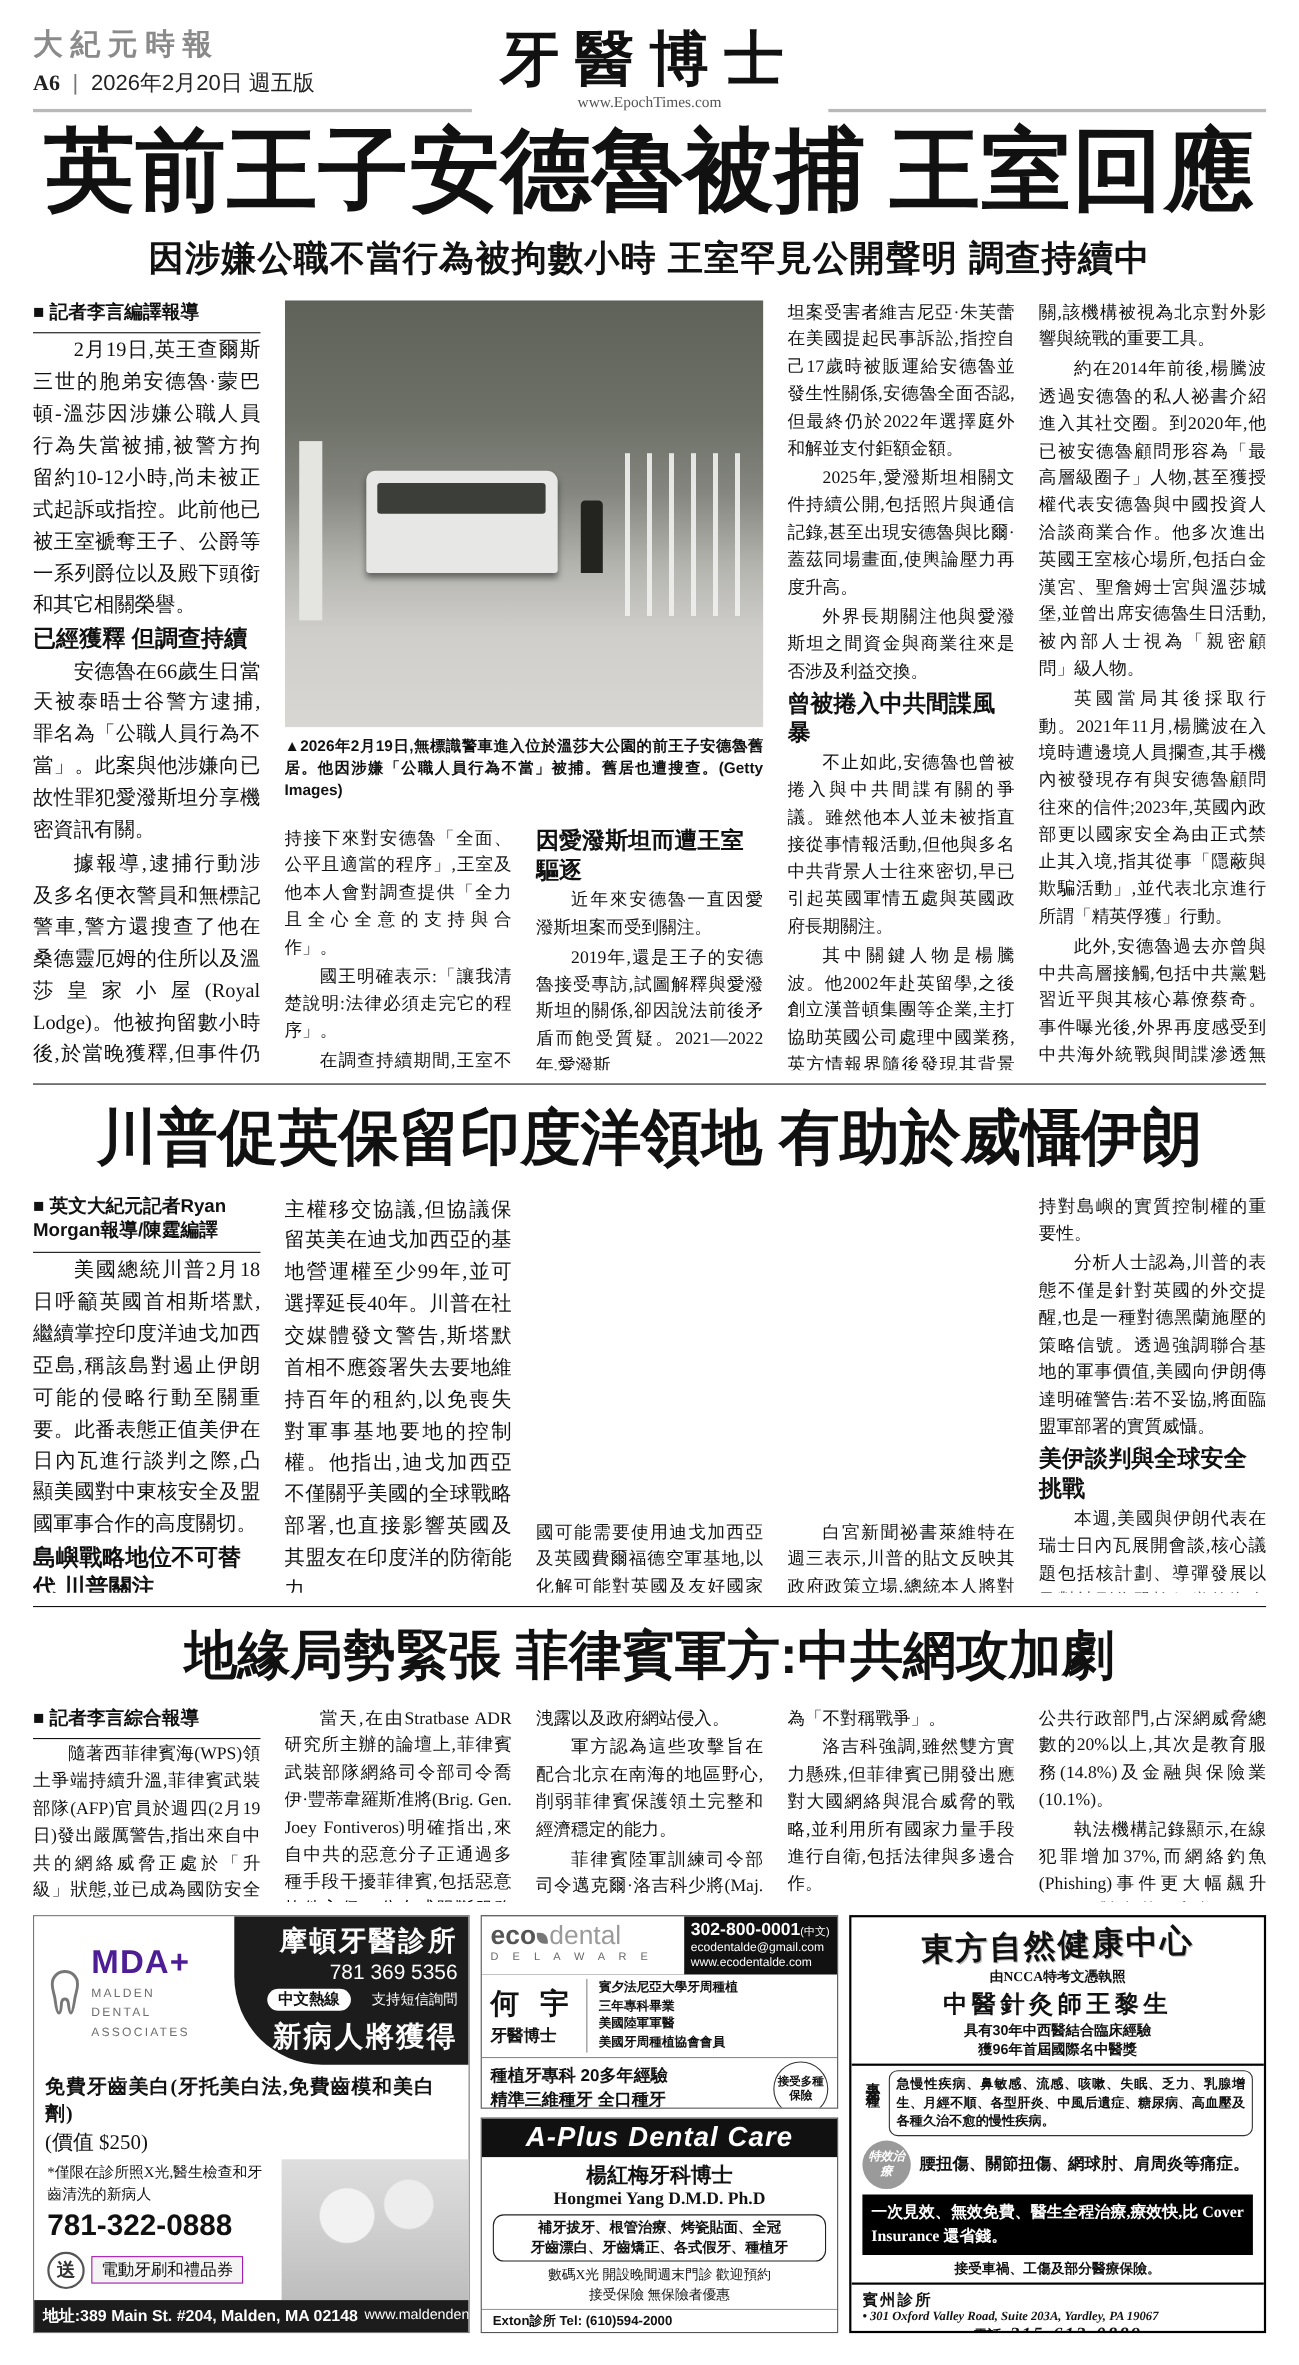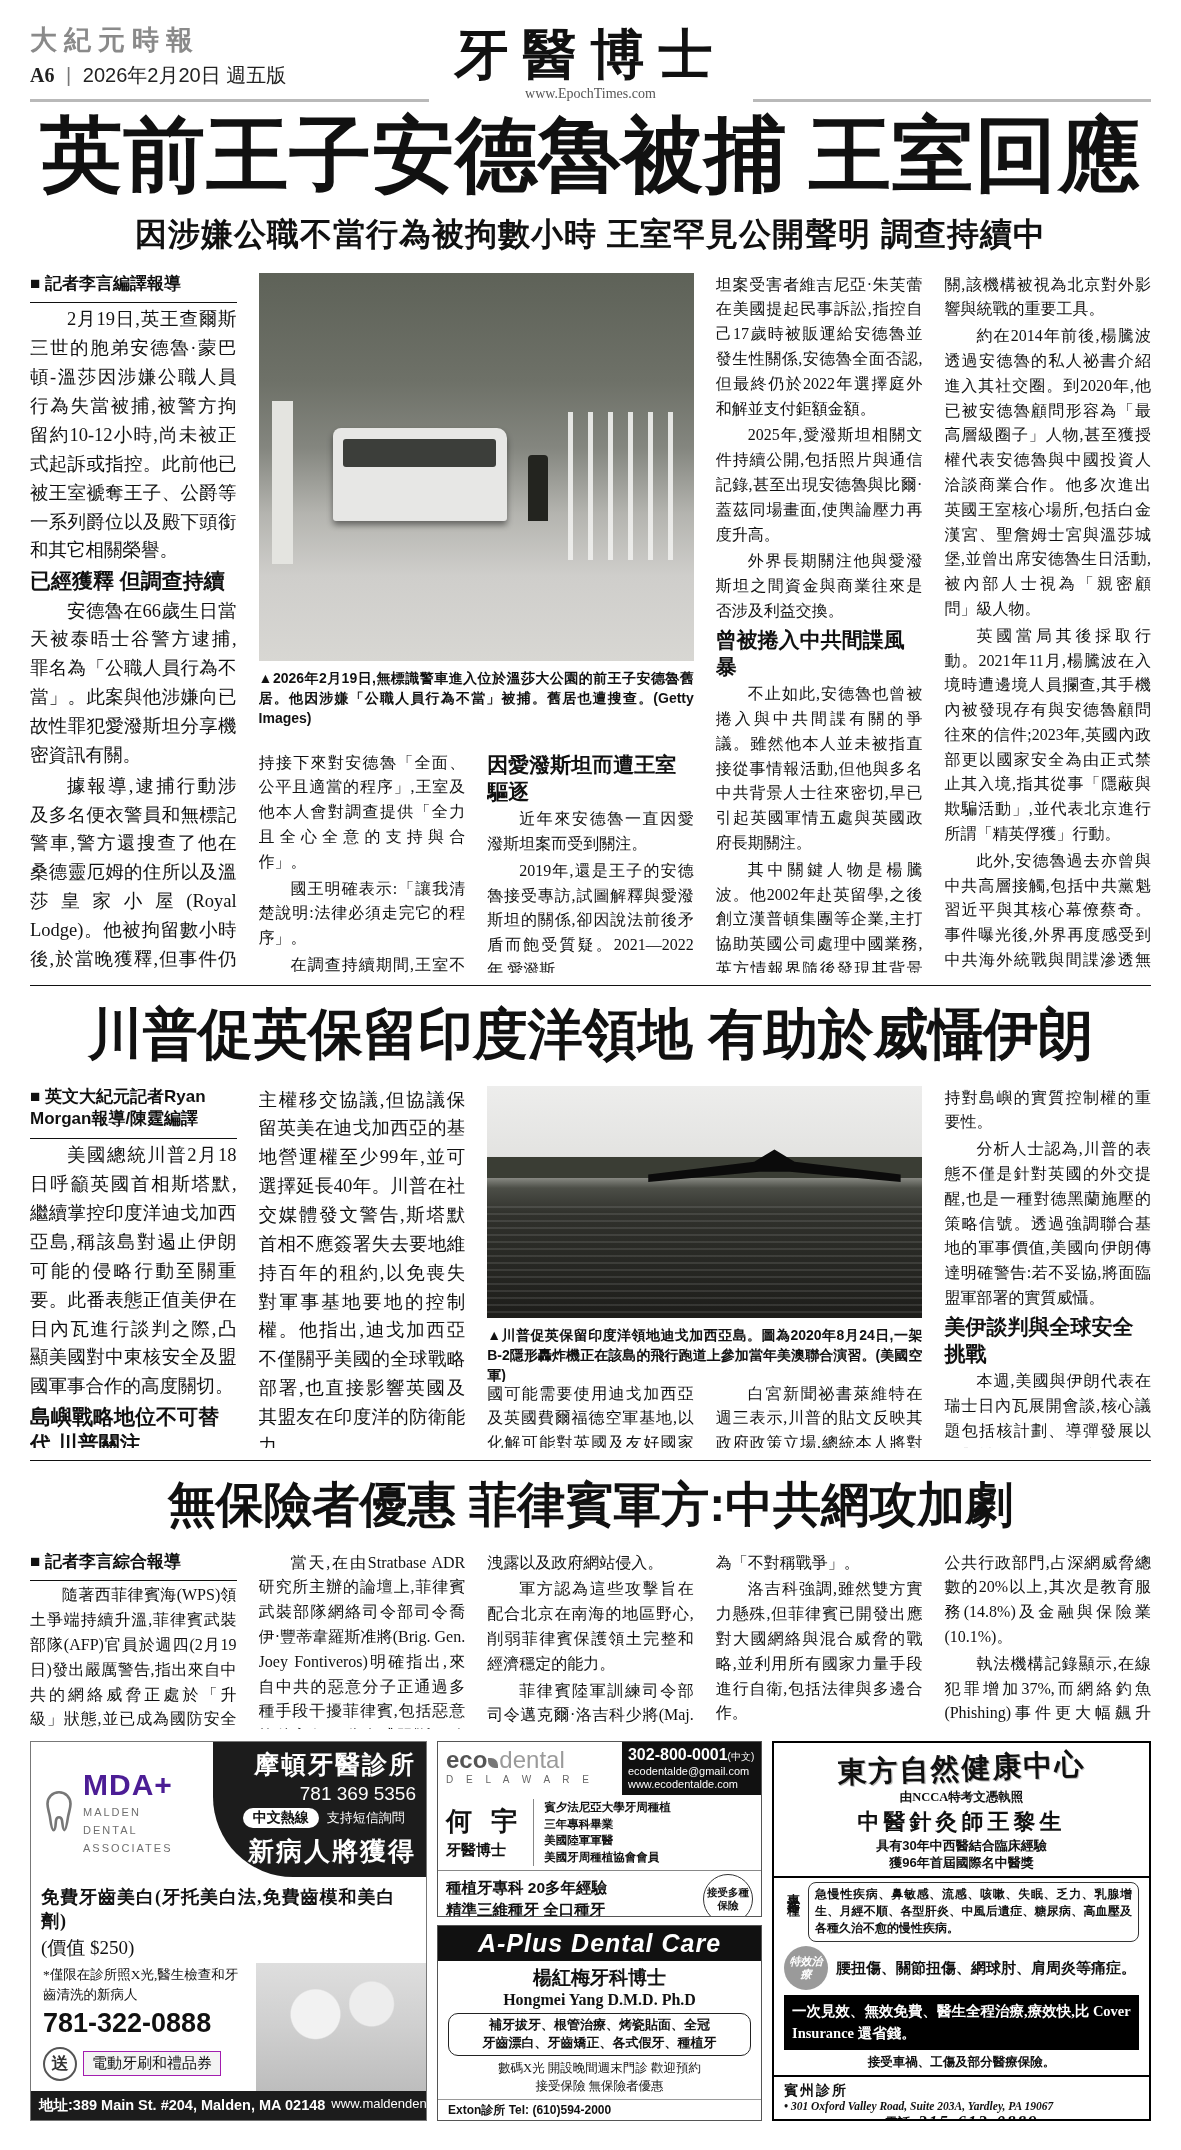--- a/index.html
+++ b/index.html
@@ -80,21 +80,21 @@
         font-family:"Liberation Sans","DejaVu Sans",sans-serif;}
   .md-top{display:flex;}
   .md-logo-area{width:43%;padding:8px 4px 2px 8px;display:flex;align-items:center;gap:4px;}
   .tooth-icon{width:40px;height:46px;flex:0 0 auto;}
   .md-logo-text .mda{font-size:30px;font-weight:bold;color:#4c1d95;letter-spacing:1px;}
   .md-names{font-size:11px;color:#6f6f6f;letter-spacing:2px;line-height:1.25;}
   .md-right{flex:1;background:#1c1c1c;color:#fff;border-radius:0 0 0 80px;
         padding:6px 10px 8px 30px;text-align:right;}
   .md-title{font-size:25px;font-weight:900;letter-spacing:2px;}
   .md-phone-top{font-size:19px;margin-top:2px;}
-  .md-hotline-row{display:flex;justify-content:flex-start;align-items:center;gap:8px;margin-top:3px;}
+  .md-hotline-row{display:flex;justify-content:space-between;align-items:center;gap:8px;margin-top:3px;}
   .pill{background:#fff;color:#111;border-radius:12px;padding:1px 10px;font-size:14px;font-weight:bold;}
   .sms{font-size:13px;}
   .md-offer-intro{font-size:26px;font-weight:900;margin-top:6px;letter-spacing:2px;}
   .md-offer{font-family:"Liberation Serif",serif;font-weight:bold;font-size:18px;
         padding:8px 10px 0 10px;letter-spacing:1px;}
   .md-value{font-family:"Liberation Serif",serif;font-size:19px;padding:2px 10px;}
   .md-body{display:flex;flex:1;}
   .md-left{width:52%;padding:2px 6px 4px 12px;display:flex;flex-direction:column;}
   .md-note{font-family:"Liberation Serif",serif;font-size:13.5px;line-height:1.5;}
   .md-phone{font-size:27px;font-weight:900;margin-top:auto;}
@@ -253,46 +253,38 @@
       <div class="col col-lg" style="grid-column:1;grid-row:1 / span 2;">
         <p class="byline">■ 英文大紀元記者Ryan Morgan報導/陳霆編譯</p>
         <p>美國總統川普2月18日呼籲英國首相斯塔默,繼續掌控印度洋迪戈加西亞島,稱該島對遏止伊朗可能的侵略行動至關重要。此番表態正值美伊在日內瓦進行談判之際,凸顯美國對中東核安全及盟國軍事合作的高度關切。</p>
         <p class="subh">島嶼戰略地位不可替代 川普關注</p>
 
       </div>
       <div class="col col-lg" style="grid-column:2;grid-row:1 / span 2;">
         <p class="cont">主權移交協議,但協議保留英美在迪戈加西亞的基地營運權至少99年,並可選擇延長40年。川普在社交媒體發文警告,斯塔默首相不應簽署失去要地維持百年的租約,以免喪失對軍事基地要地的控制權。他指出,迪戈加西亞不僅關乎美國的全球戰略部署,也直接影響英國及其盟友在印度洋的防衛能力。</p>
 
       </div>
-      <div class="photo-block span34" style="grid-row:1;">
-        <div class="photo2">
-          <div class="trees"></div>
-          <div class="b2"></div>
-          <div class="water"></div>
-        </div>
-        <div class="caption">▲川普促英保留印度洋領地迪戈加西亞島。圖為2020年8月24日,一架B-2隱形轟炸機正在該島的飛行跑道上參加當年美澳聯合演習。(美國空軍)</div>
-      </div>
       <div class="col" style="grid-column:3;grid-row:2;">
         <p class="cont">國可能需要使用迪戈加西亞及英國費爾福德空軍基地,以化解可能對英國及友好國家的攻擊威脅。他的評論首次將迪戈加西亞與美國對伊朗談判直接掛鉤,明確展示了美國總統對核武與地緣政治威脅的硬線立場。</p>
       </div>
       <div class="col" style="grid-column:4;grid-row:2;">
         <p>白宮新聞祕書萊維特在週三表示,川普的貼文反映其政府政策立場,總統本人將對此事作最終裁定。她指出,這一立場與美國國務院此前表態一致,美方「支持英國決定推進與毛里求斯達成的協議」,但川普進一步強調維</p>
       </div>
       <div class="col" style="grid-column:5;grid-row:1 / span 2;">
         <p class="cont">持對島嶼的實質控制權的重要性。</p>
         <p>分析人士認為,川普的表態不僅是針對英國的外交提醒,也是一種對德黑蘭施壓的策略信號。透過強調聯合基地的軍事價值,美國向伊朗傳達明確警告:若不妥協,將面臨盟軍部署的實質威懾。</p>
         <p class="subh">美伊談判與全球安全挑戰</p>
         <p>本週,美國與伊朗代表在瑞士日內瓦展開會談,核心議題包括核計劃、導彈發展以及對被列為恐怖組織的資金支援。</p>
 
       </div>
     </div>
   </section>
 
   <section class="article a3">
-    <h1 class="a-headline">無保險者優惠 菲律賓軍方:中共網攻加劇</h1>
+    <h1 class="a-headline">地緣局勢緊張 菲律賓軍方:中共網攻加劇</h1>
     <div class="grid5" style="height:calc(100% - 74px);">
       <div class="col">
         <p class="byline">■ 記者李言綜合報導</p>
         <p>隨著西菲律賓海(WPS)領土爭端持續升溫,菲律賓武裝部隊(AFP)官員於週四(2月19日)發出嚴厲警告,指出來自中共的網絡威脅正處於「升級」狀態,並已成為國防安全面臨的常態化挑戰。</p>
       </div>
       <div class="col">
         <p>當天,在由Stratbase ADR研究所主辦的論壇上,菲律賓武裝部隊網絡司令部司令喬伊·豐蒂韋羅斯准將(Brig. Gen. Joey Fontiveros)明確指出,來自中共的惡意分子正通過多種手段干擾菲律賓,包括惡意軟件入侵、分布式阻斷服務(DDoS)攻擊、數據</p>
       </div>
       <div class="col">
         <p class="cont">洩露以及政府網站侵入。</p>

